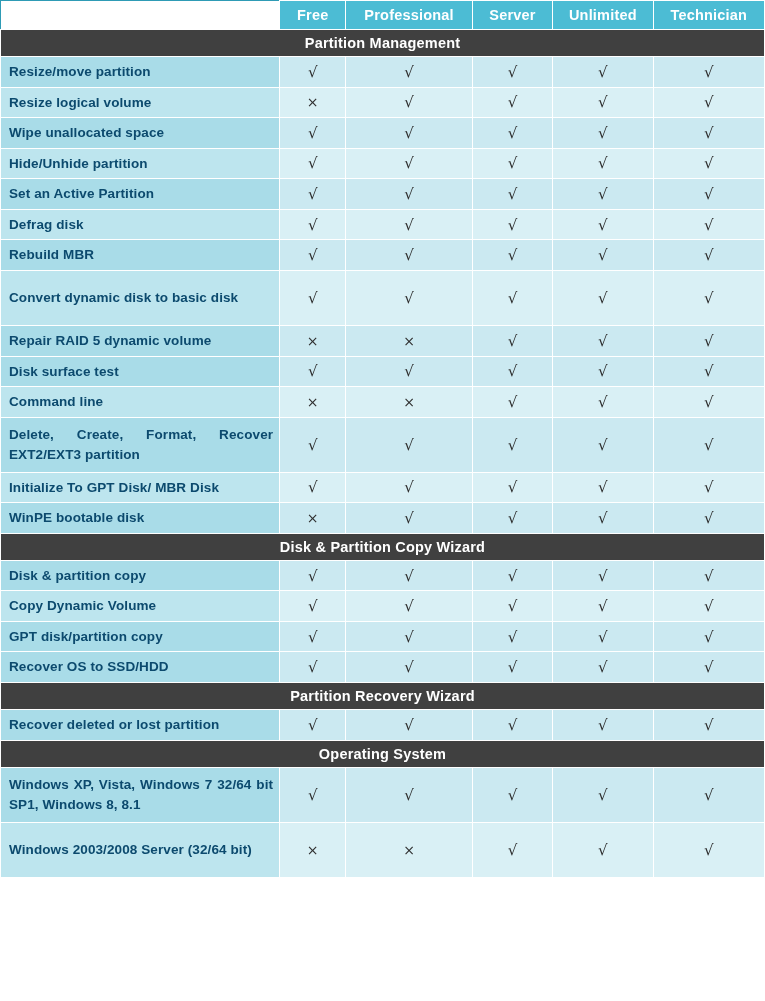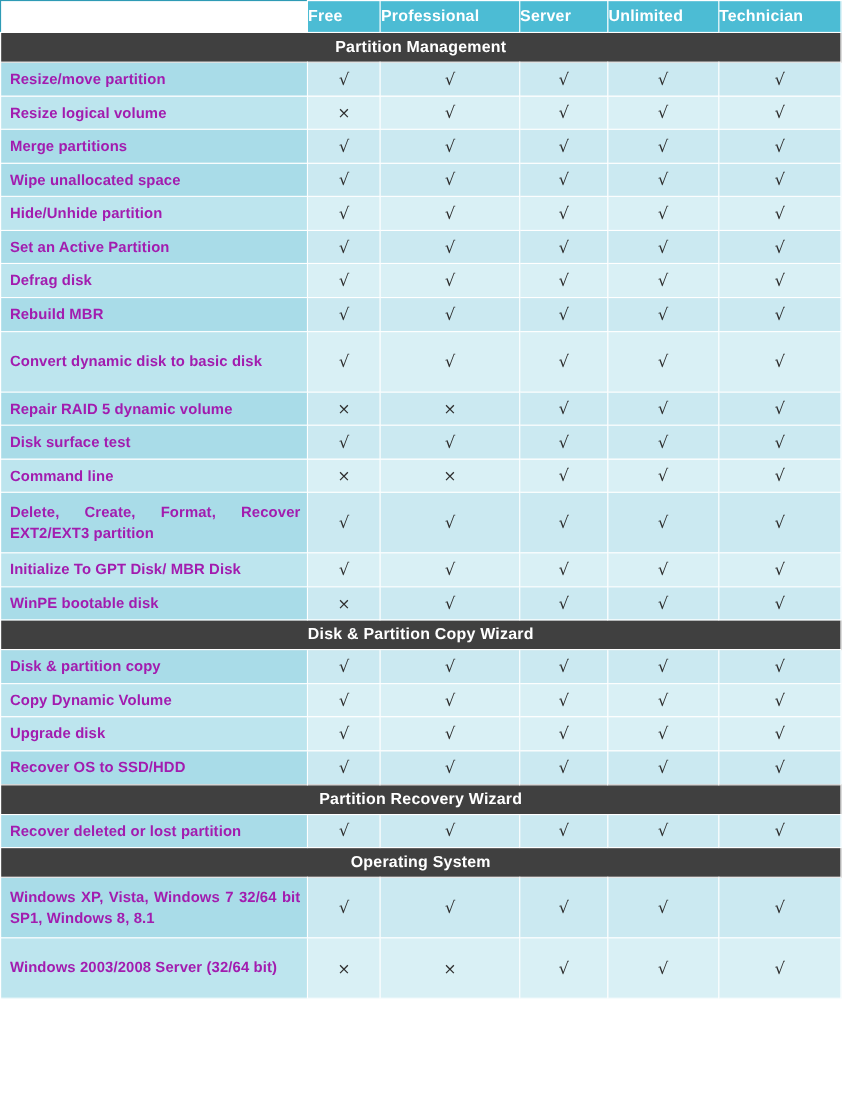--- a/index.html
+++ b/index.html
@@ -36,21 +36,21 @@
     vertical-align: middle;
   }
 
   
   tr.head th {
     background: #4cbcd4;
     color: #ffffff;
     font-size: 14.5px;
     font-weight: bold;
     height: 28px;
-    text-align: left;
+    text-align: center;
     letter-spacing: .2px;
     margin-top: 28px;
   }
   tr.head th.blank {
     background: #ffffff;
     border-left: 1px solid #2e9bb5;
     border-top: 1px solid #2e9bb5;
   }
 
   
@@ -60,21 +60,21 @@
     font-weight: bold;
     font-size: 14.5px;
     text-align: center;
     height: 26px;
     letter-spacing: .2px;
   }
 
   
   td.feat {
     background: #a9dce8;
-    color: #a21caf;
+    color: #0c4a6e;
     font-weight: bold;
     font-size: 13.5px;
     padding: 5px 6px 5px 8px;
     line-height: 1.45;
     text-align: justify;
     text-align-last: left;
     letter-spacing: .1px;
   }
   tr.alt td.feat { background: #bde5ee; }
 
@@ -134,28 +134,20 @@
         </tr>
         <tr class="alt">
           <td class="feat">Resize logical volume</td>
           <td class="mark"><span class="glyph cross">×</span></td>
           <td class="mark"><span class="glyph">√</span></td>
           <td class="mark"><span class="glyph">√</span></td>
           <td class="mark"><span class="glyph">√</span></td>
           <td class="mark"><span class="glyph">√</span></td>
         </tr>
         <tr class="">
-          <td class="feat">Merge partitions</td>
-          <td class="mark"><span class="glyph">√</span></td>
-          <td class="mark"><span class="glyph">√</span></td>
-          <td class="mark"><span class="glyph">√</span></td>
-          <td class="mark"><span class="glyph">√</span></td>
-          <td class="mark"><span class="glyph">√</span></td>
-        </tr>
-        <tr class="">
           <td class="feat">Wipe unallocated space</td>
           <td class="mark"><span class="glyph">√</span></td>
           <td class="mark"><span class="glyph">√</span></td>
           <td class="mark"><span class="glyph">√</span></td>
           <td class="mark"><span class="glyph">√</span></td>
           <td class="mark"><span class="glyph">√</span></td>
         </tr>
         <tr class="alt">
           <td class="feat">Hide/Unhide partition</td>
           <td class="mark"><span class="glyph">√</span></td>
@@ -256,22 +248,22 @@
           <td class="mark"><span class="glyph">√</span></td>
         </tr>
         <tr class="alt">
           <td class="feat">Copy Dynamic Volume</td>
           <td class="mark"><span class="glyph">√</span></td>
           <td class="mark"><span class="glyph">√</span></td>
           <td class="mark"><span class="glyph">√</span></td>
           <td class="mark"><span class="glyph">√</span></td>
           <td class="mark"><span class="glyph">√</span></td>
         </tr>
-        <tr class="alt">
-          <td class="feat">Upgrade disk</td>
+        <tr class="">
+          <td class="feat">GPT disk/partition copy</td>
           <td class="mark"><span class="glyph">√</span></td>
           <td class="mark"><span class="glyph">√</span></td>
           <td class="mark"><span class="glyph">√</span></td>
           <td class="mark"><span class="glyph">√</span></td>
           <td class="mark"><span class="glyph">√</span></td>
         </tr>
         <tr class="">
           <td class="feat">Recover OS to SSD/HDD</td>
           <td class="mark"><span class="glyph">√</span></td>
           <td class="mark"><span class="glyph">√</span></td>

